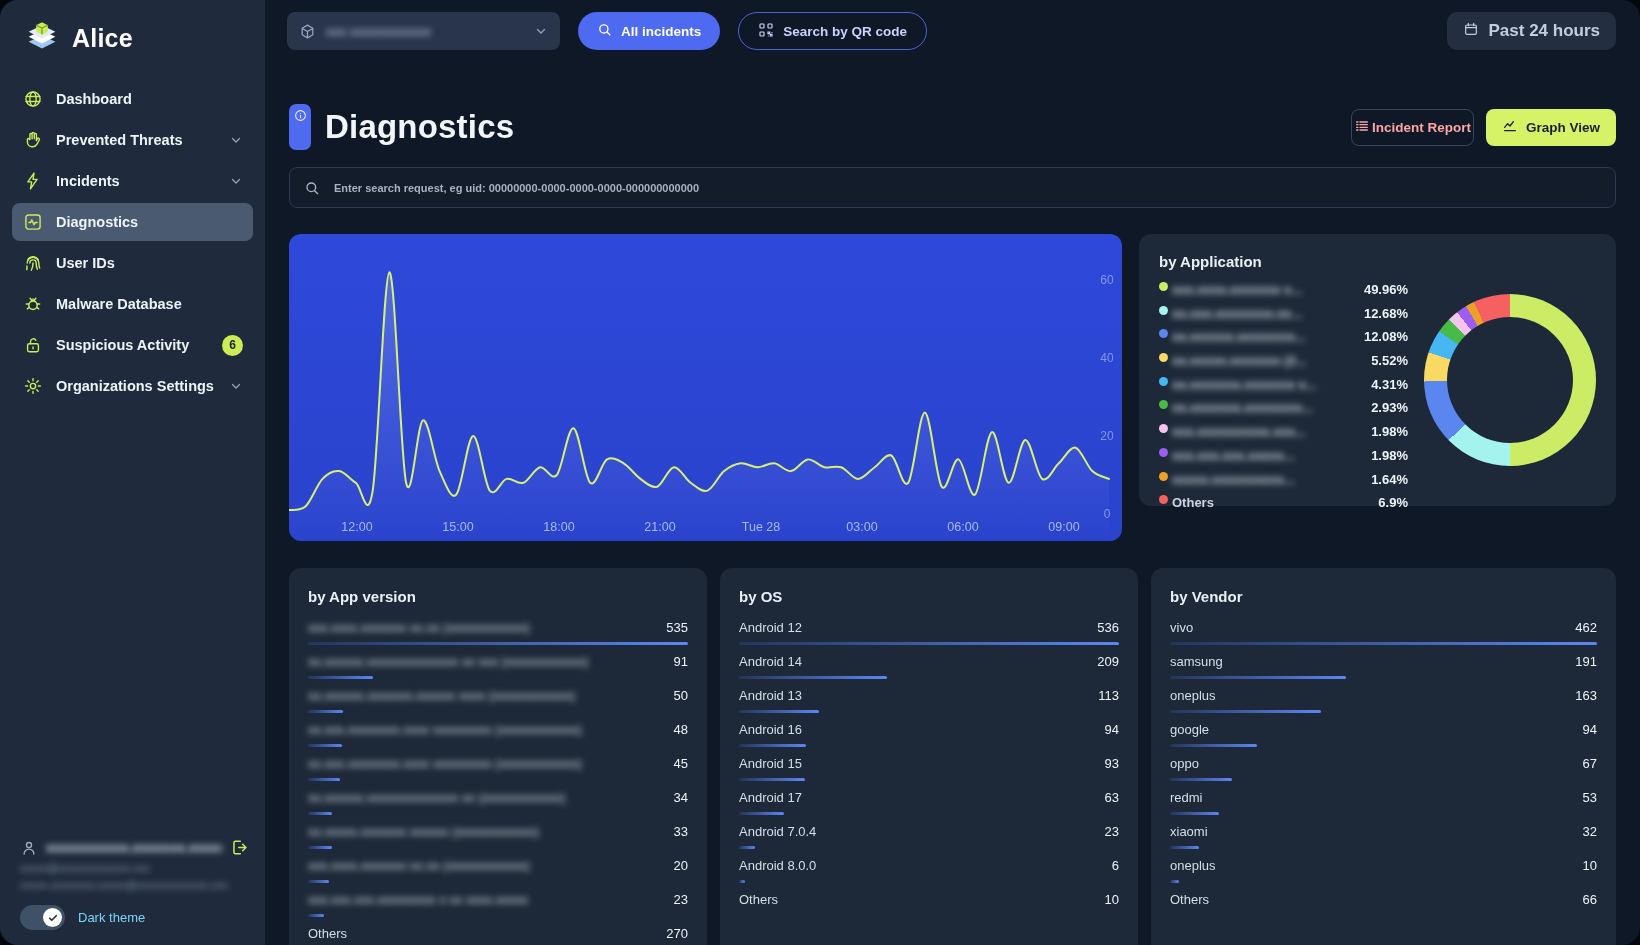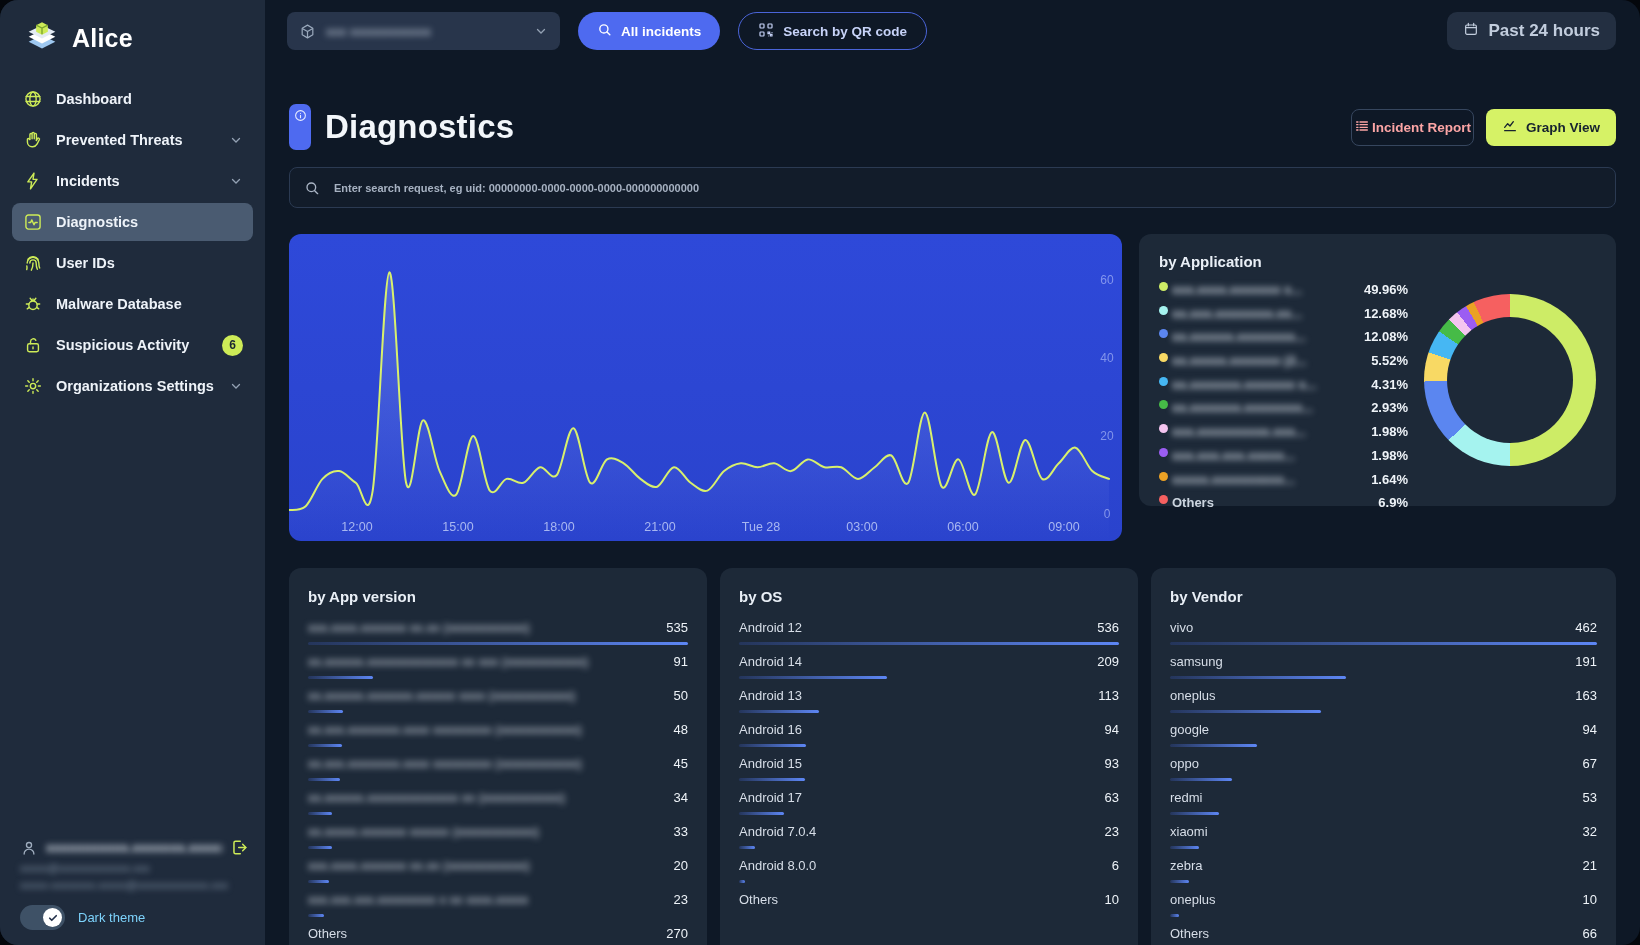--- a/index.html
+++ b/index.html
@@ -584,27 +584,20 @@
               </div>
               <div class="list-row">
                 <div class="lr-top">
                   <span class="lr-label">xiaomi</span>
                   <span class="lr-val">32</span>
                 </div>
                 <div class="lr-bar" style="width:6.9%"></div>
               </div>
               <div class="list-row">
                 <div class="lr-top">
-                  <span class="lr-label">zebra</span>
-                  <span class="lr-val">21</span>
-                </div>
-                <div class="lr-bar" style="width:4.5%"></div>
-              </div>
-              <div class="list-row">
-                <div class="lr-top">
                   <span class="lr-label">oneplus</span>
                   <span class="lr-val">10</span>
                 </div>
                 <div class="lr-bar" style="width:2.2%"></div>
               </div>
               <div class="list-row">
                 <div class="lr-top">
                   <span class="lr-label">Others</span>
                   <span class="lr-val">66</span>
                 </div>

